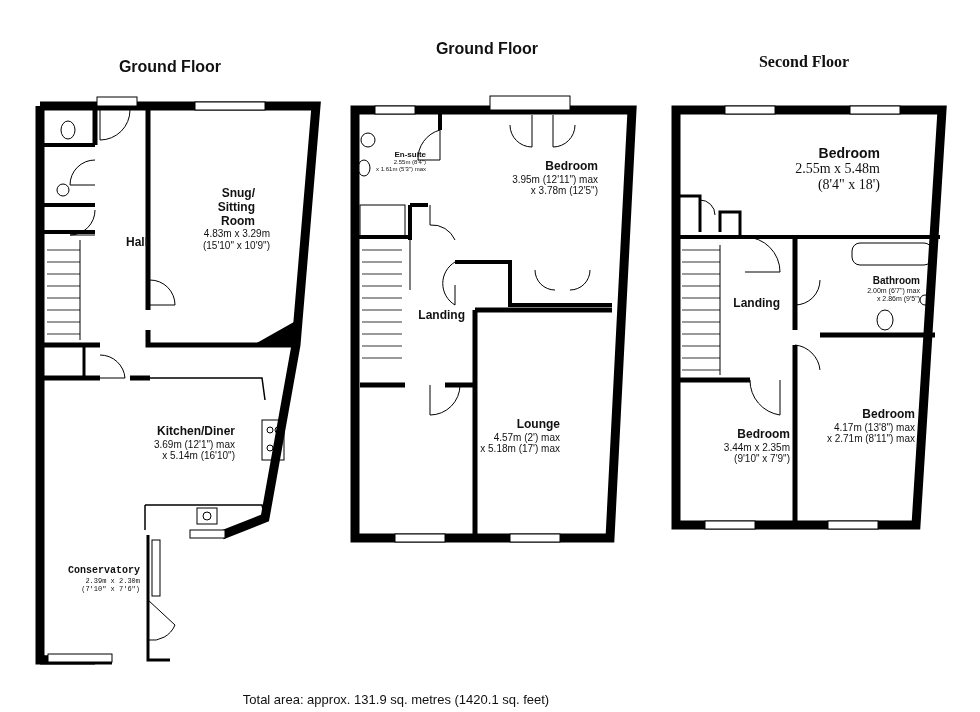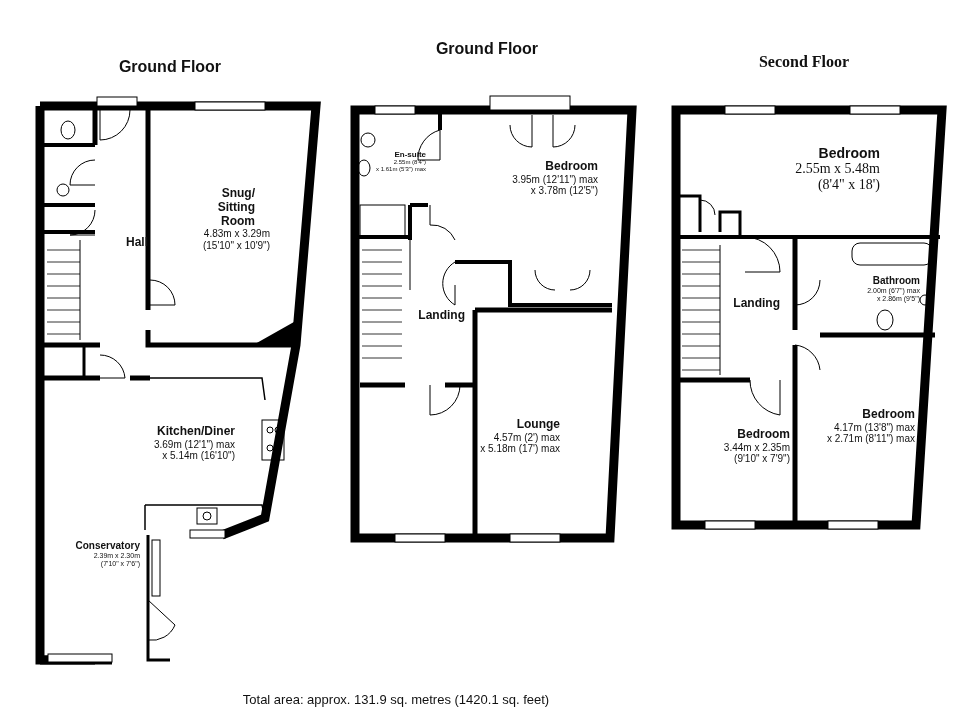--- a/index.html
+++ b/index.html
@@ -151,21 +151,21 @@
 <div class="lbl" style="left:170px; top:187px; width:100px;">
   <div class="name" style="width:70px;margin:0 auto;">Snug/ Sitting Room</div>
   <div class="dim">4.83m x 3.29m</div>
   <div class="dim">(15'10" x 10'9")</div>
 </div>
 <div class="lbl" style="left:95px; top:425px; width:140px;">
   <div class="name">Kitchen/Diner</div>
   <div class="dim">3.69m (12'1") max</div>
   <div class="dim">x 5.14m (16'10")</div>
 </div>
-<div class="lbl" style="left:50px; top:540px; width:90px;">
+<div class="lbl" style="left:50px; top:565px; width:90px;font-family:Liberation Mono, monospace;">
   <div class="name-s">Conservatory</div>
   <div class="dim-s">2.39m x 2.30m</div>
   <div class="dim-s">(7'10" x 7'6")</div>
 </div>
 
 <div class="lbl" style="left:366px; top:150px; width:60px;">
   <div class="name-s" style="font-size:8px;">En-suite</div>
   <div class="dim-s" style="font-size:6px;">2.55m (8'4")</div>
   <div class="dim-s" style="font-size:6px;">x 1.61m (5'3") max</div>
 </div>

